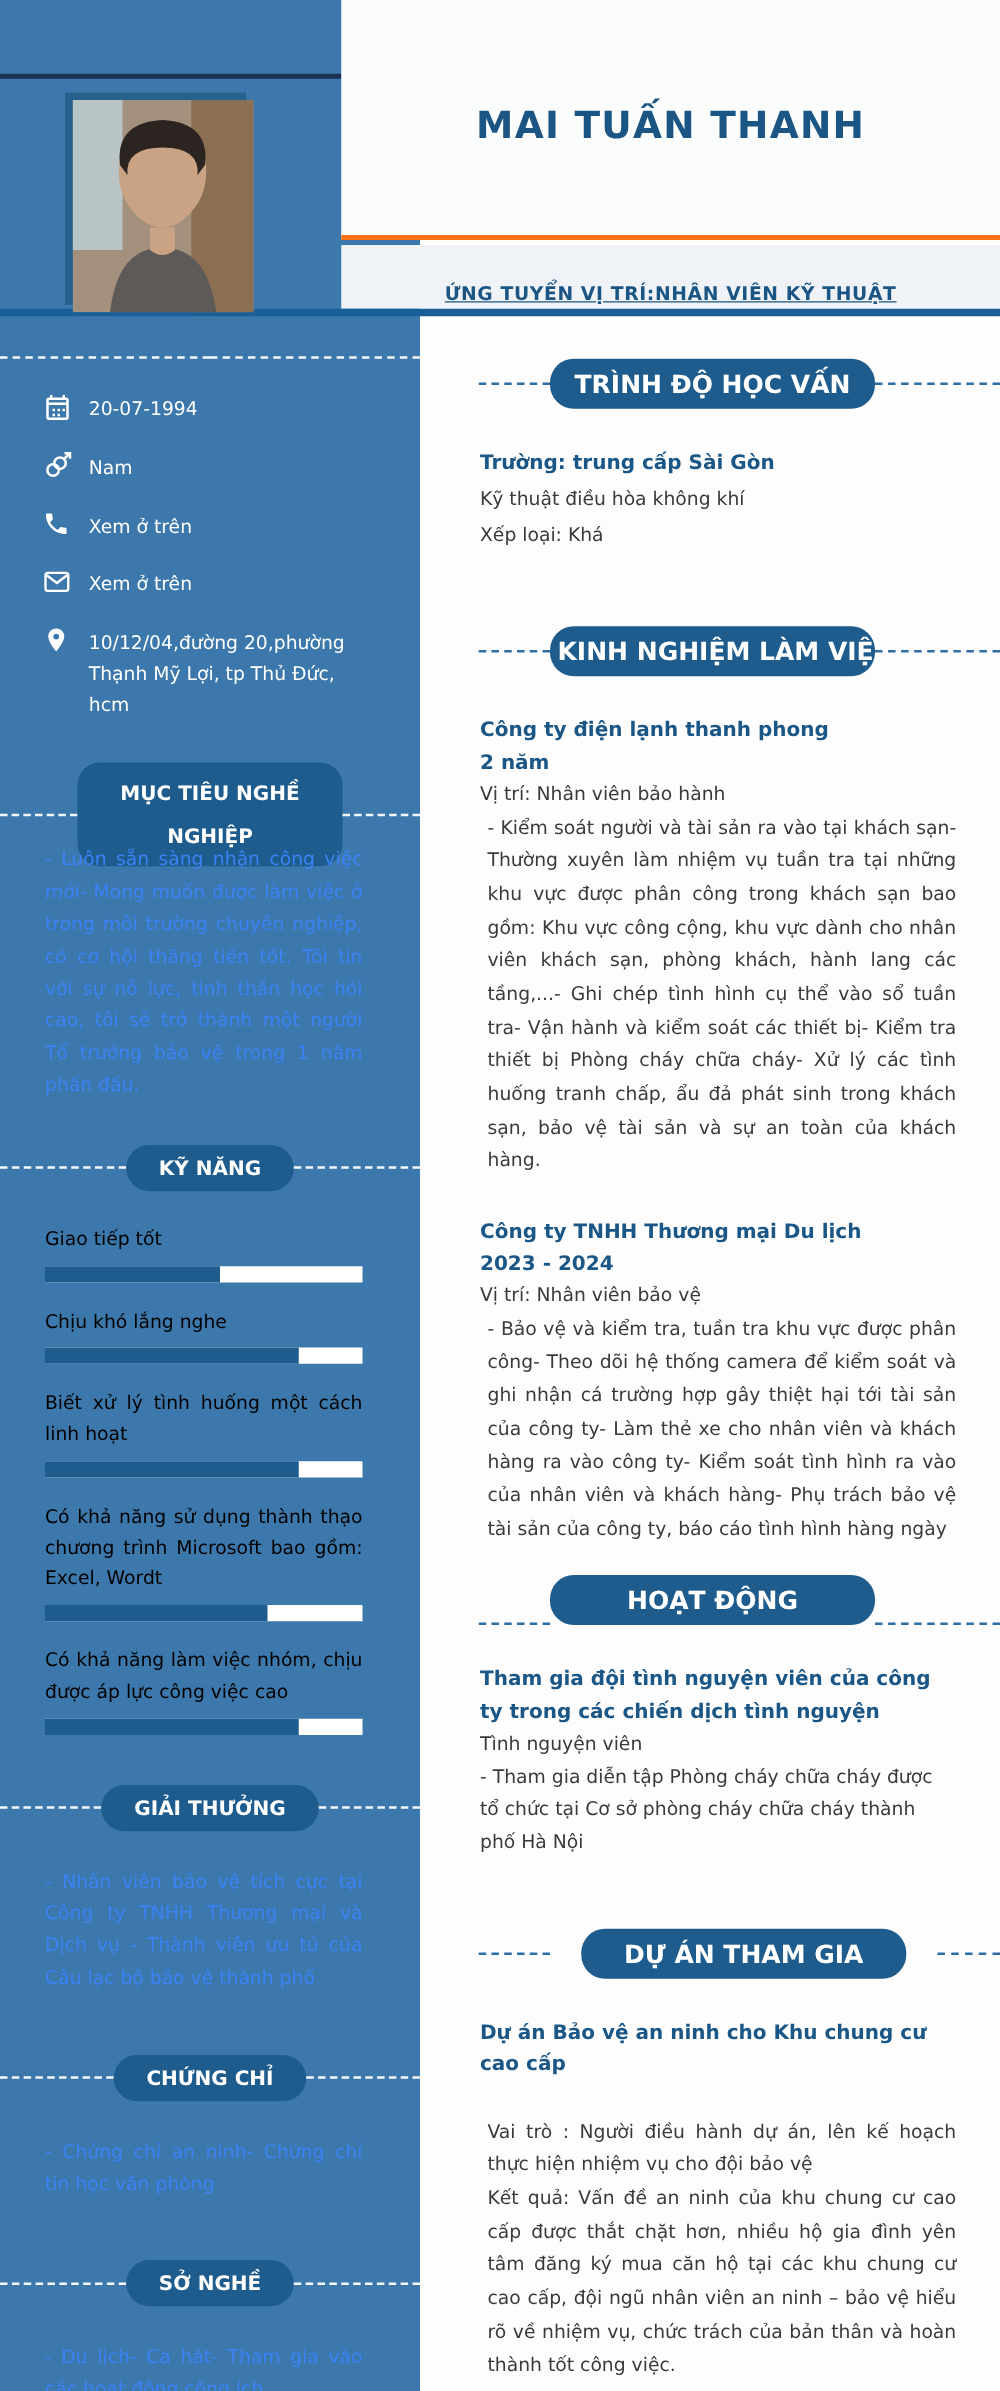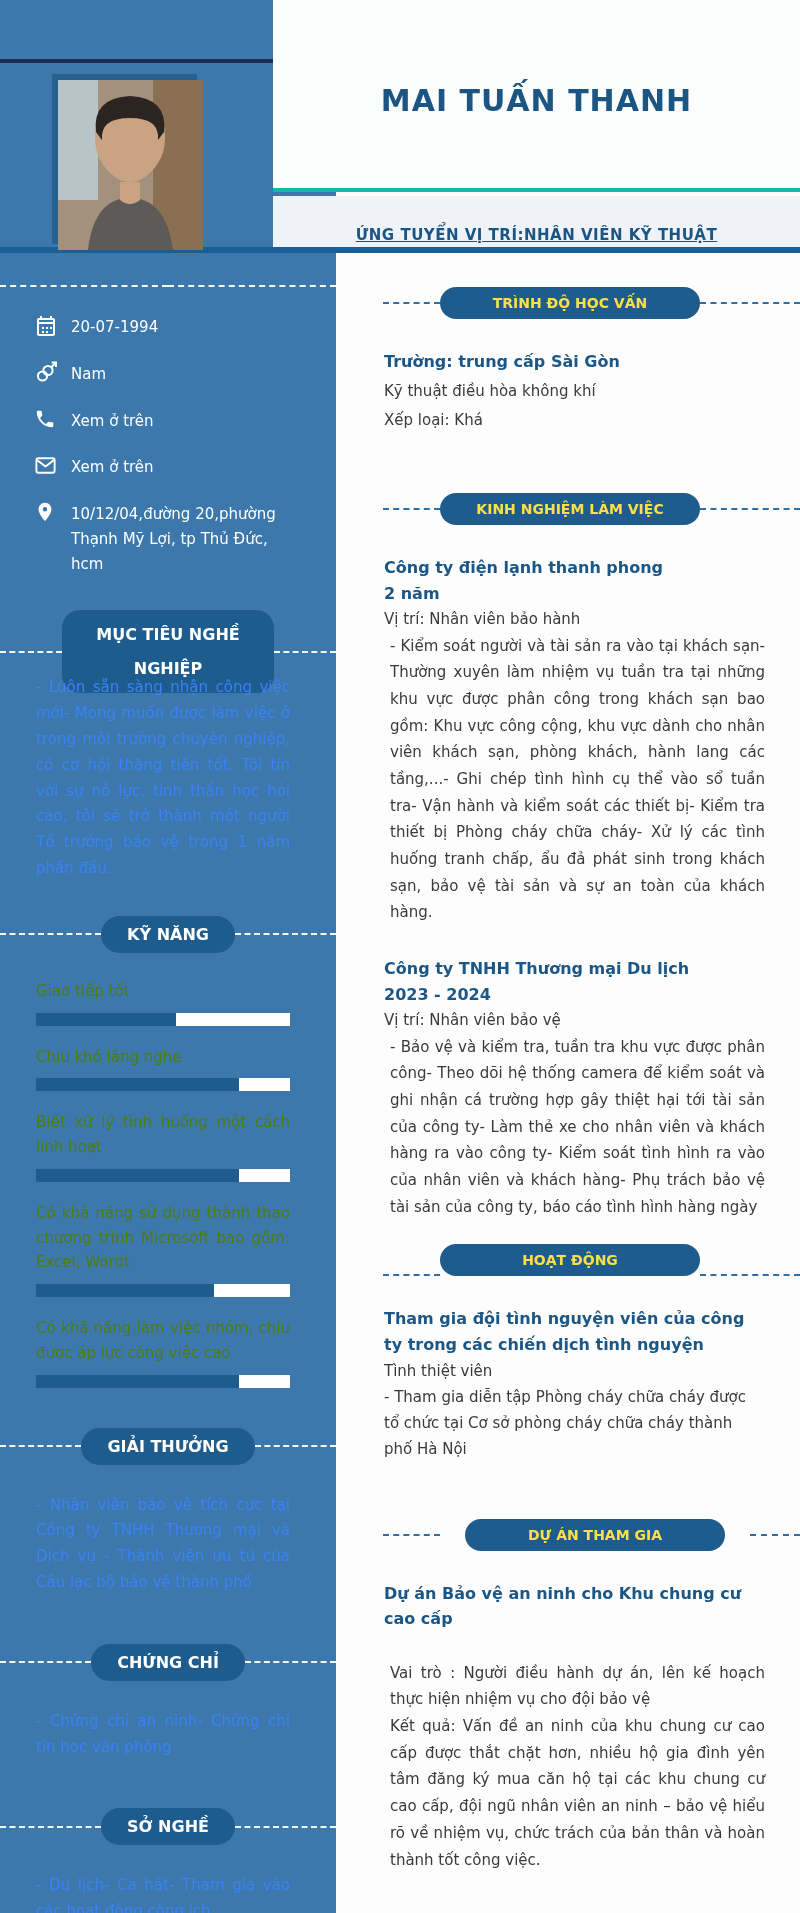--- a/index.html
+++ b/index.html
@@ -6,21 +6,21 @@
   html,body { width:800px; }
   body { font-family:"DejaVu Sans","Liberation Sans",sans-serif; background:#fff; }
   .page { position:relative; width:800px; height:1913px; overflow:hidden; background:#fdfdfd; }
 
   
   .left-col { position:absolute; left:0; top:0; width:336px; height:1913px; background:#3c78ab; }
   .left-top-line { position:absolute; left:0; top:59px; width:273px; height:4px; background:#1b2f55; }
 
   
   .header-card { position:absolute; left:273px; top:0; width:527px; height:192px;
-                 background:#fbfcfc; border-bottom:4px solid #14b8a6;
+                 background:#fbfcfc; border-bottom:4px solid #f97316;
                  display:flex; align-items:center; justify-content:center; }
   .cv-name { font-size:30px; font-weight:bold; color:#1b5583; letter-spacing:1px; margin-top:12px; }
   .header-band { position:absolute; left:273px; top:196px; width:527px; height:51px;
                  background:#eff3f7; overflow:hidden; text-align:center; }
   .cv-subtitle { display:inline-block; margin-top:30px; font-size:15px; font-weight:bold;
                  color:#1b5583; text-decoration:underline; letter-spacing:.5px; }
   .top-dark-bar { position:absolute; left:0; top:247px; width:800px; height:6px; background:#185f98; z-index:3; }
 
   
   .photo-frame { position:absolute; left:52px; top:74px; width:145px; height:170px; background:#27628f; z-index:4; }
@@ -39,34 +39,34 @@
   .contact-list { margin-top:26px; padding:0 40px 0 34px; }
   .contact-item { display:flex; align-items:flex-start; margin-bottom:20px; }
   .contact-item .ico { flex:0 0 24px; width:24px; height:24px; margin-right:13px; margin-top:1px; }
   .contact-item .txt { font-size:15px; line-height:1.65; color:#fff; padding-top:2px; }
 
   .objective-row { margin-top:34px; }
   .objective-text { margin-top:-18px; position:relative; z-index:1; }
 
   .skills-row { margin-top:34px; margin-bottom:26px; }
   .skill { padding:0 46px 0 36px; margin-bottom:19px; }
-  .skill-label { font-size:15px; line-height:1.65; color:#4d7c0f; text-align:justify; }
+  .skill-label { font-size:15px; line-height:1.65; color:#000000; text-align:justify; }
   .skill-bar { margin-top:9px; height:13px; background:#ffffff; width:100%; }
   .skill-fill { height:13px; background:#1e5c8d; }
 
   .sec-row-awards { margin-top:40px; margin-bottom:28px; }
   .sec-row-side { margin-top:48px; margin-bottom:28px; }
 
   
   .main { position:absolute; left:336px; top:253px; width:464px; padding:34px 0 0 0; }
   .m-pillrow { display:flex; align-items:center; margin-left:47px; }
   .m-dashL { width:57px; border-top:2px dashed #2f6ea5; }
   .m-dashR { flex:1; border-top:2px dashed #2f6ea5; }
   .m-pill { width:260px; background:#1e5c8d; border-radius:19px; padding:8px 6px; text-align:center;
-            color:#fde047; font-weight:bold; font-size:14px; white-space:nowrap; }
+            color:#ffffff; font-weight:bold; font-size:20px; white-space:nowrap; }
   .m-content { padding:0 35px 0 48px; }
   .m-heading { font-size:16px; font-weight:bold; color:#1b5786; line-height:1.6; }
   .m-sub { font-size:15px; color:#3a3a3a; line-height:1.75; }
   .m-desc { font-size:15px; color:#3a3a3a; line-height:1.78; text-align:justify; padding-left:6px; }
   .edu-block { margin-top:30px; }
   .edu-block .m-sub { margin-top:3px; }
   .gap-exp { margin-top:60px; }
   .job { margin-top:30px; }
   .gap-act { margin-top:24px;align-items:flex-end; }
   .gap-proj { margin-top:56px;gap:25px; }
@@ -257,21 +257,21 @@
       <div class="m-desc">- Bảo vệ và kiểm tra, tuần tra khu vực được phân công- Theo dõi hệ thống camera để kiểm soát và ghi nhận cá trường hợp gây thiệt hại tới tài sản của công ty- Làm thẻ xe cho nhân viên và khách hàng ra vào công ty- Kiểm soát tình hình ra vào của nhân viên và khách hàng- Phụ trách bảo vệ tài sản của công ty, báo cáo tình hình hàng ngày</div>
     </div>
 
     <div class="m-pillrow gap-act">
       <div class="m-dashL"></div>
       <div class="m-pill">HOẠT ĐỘNG</div>
       <div class="m-dashR"></div>
     </div>
     <div class="m-content act-title">
       <div class="m-heading">Tham gia đội tình nguyện viên của công ty trong các chiến dịch tình nguyện</div>
-      <div class="m-sub">Tình thiệt viên</div>
+      <div class="m-sub">Tình nguyện viên</div>
       <div class="m-sub">- Tham gia diễn tập Phòng cháy chữa cháy được tổ chức tại Cơ sở phòng cháy chữa cháy thành phố Hà Nội</div>
     </div>
 
     <div class="m-pillrow gap-proj">
       <div class="m-dashL"></div>
       <div class="m-pill">DỰ ÁN THAM GIA</div>
       <div class="m-dashR"></div>
     </div>
     <div class="m-content act-title">
       <div class="m-heading">Dự án Bảo vệ an ninh cho Khu chung cư cao cấp</div>

